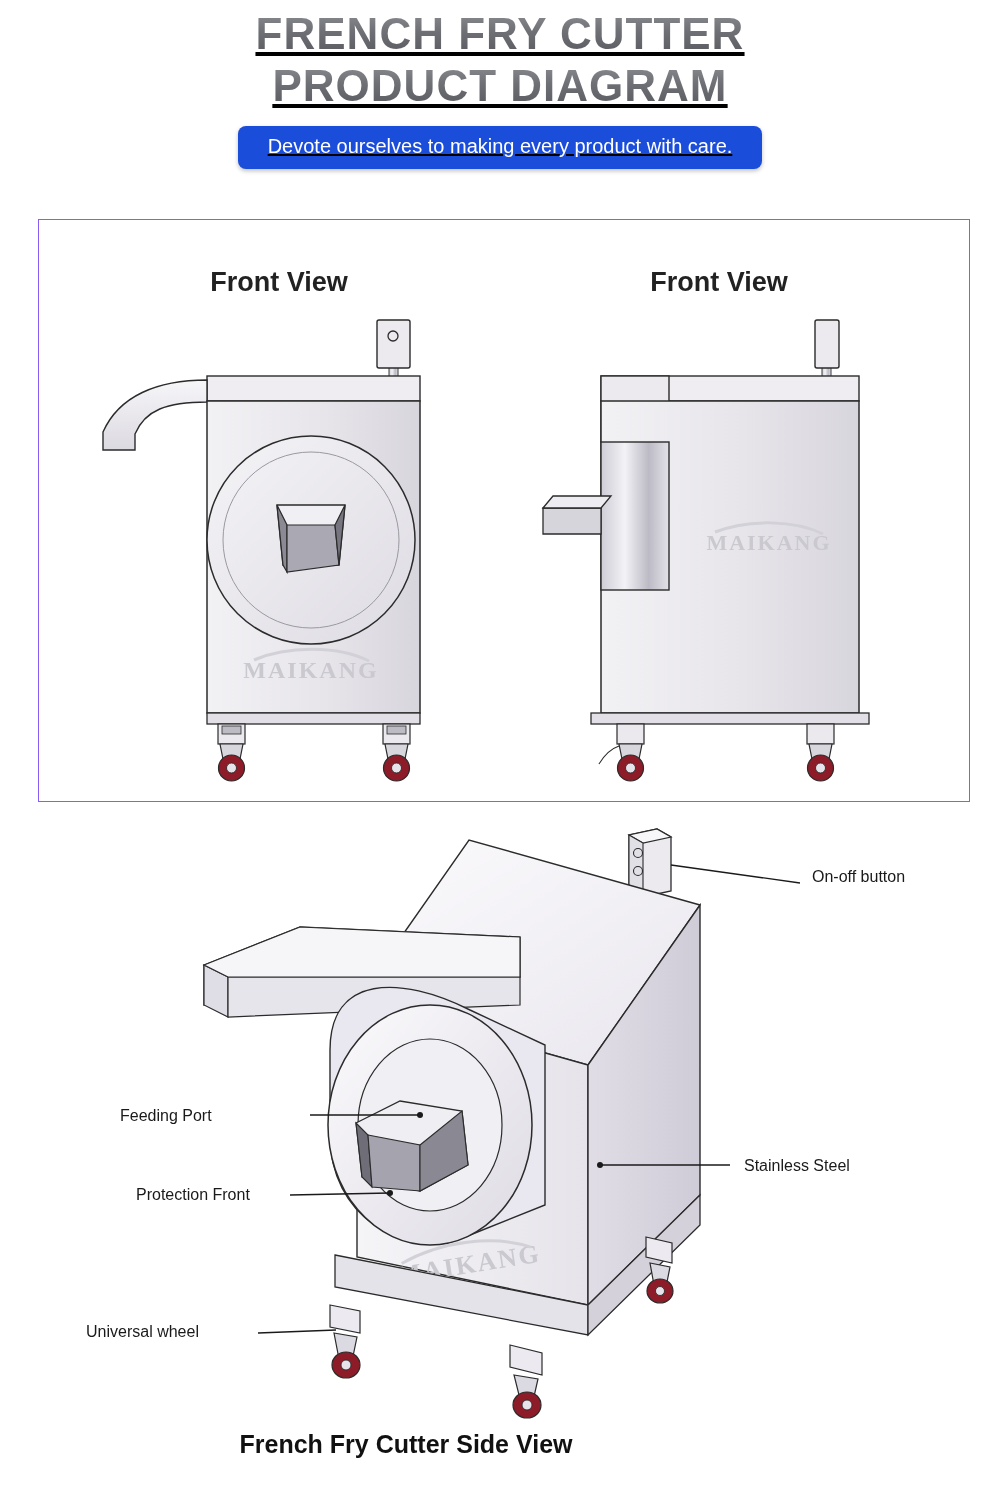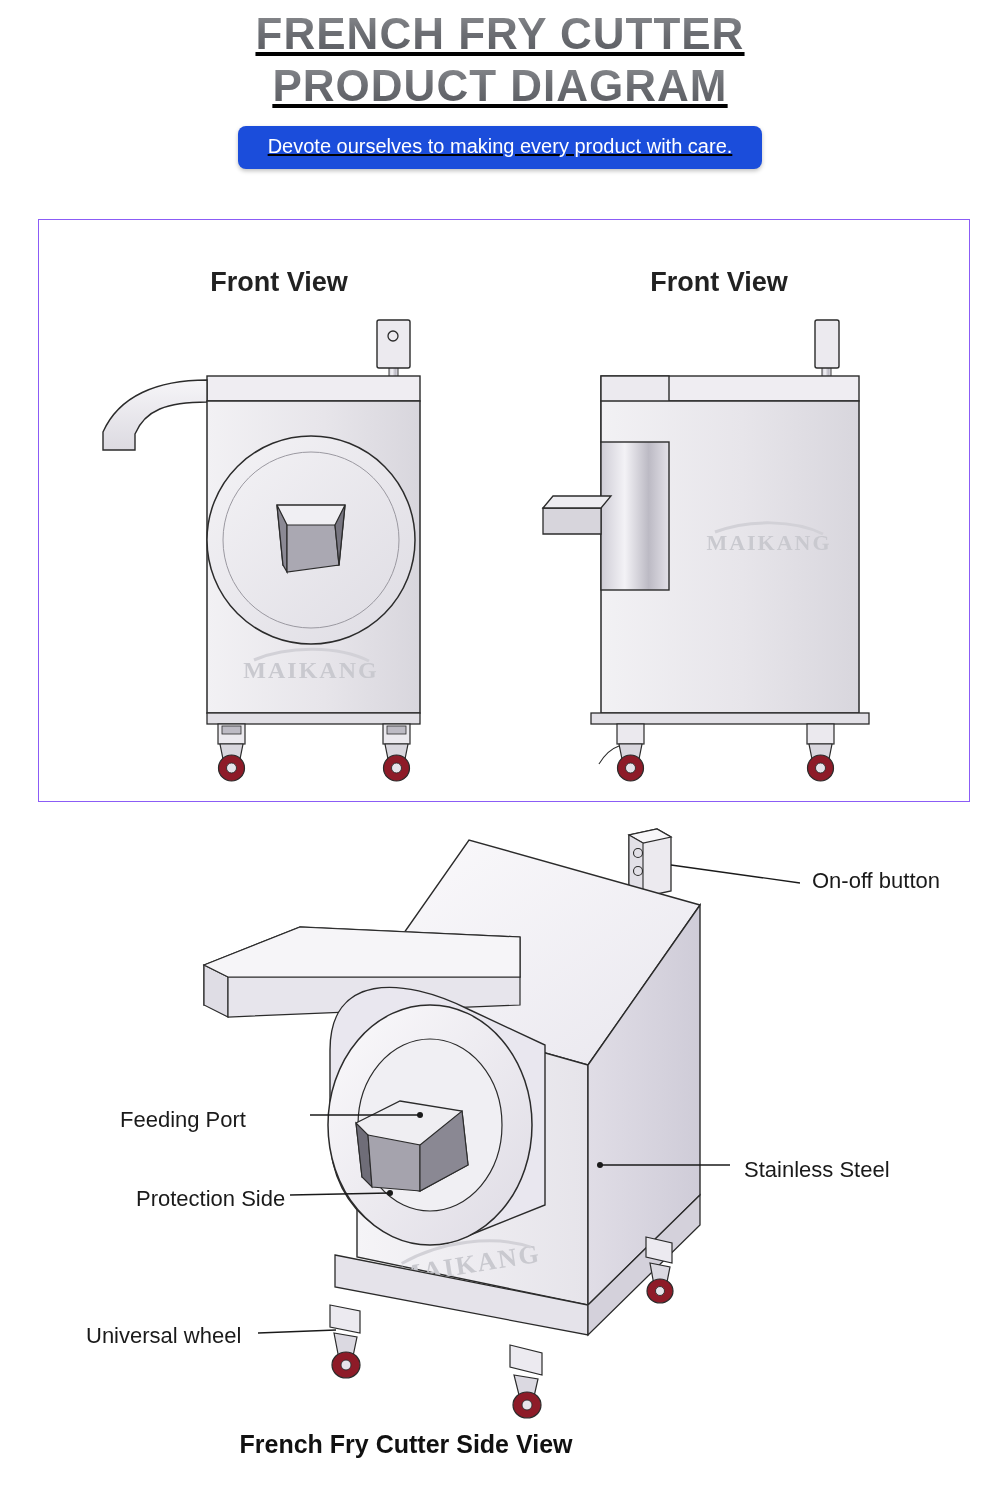--- a/index.html
+++ b/index.html
@@ -53,21 +53,21 @@
     font-weight:bold;
     color:#222;
   }
   #label-front{left:0;top:47px;width:480px;text-align:center;}
   #label-side{left:440px;top:47px;width:480px;text-align:center;}
 
   .svg-layer{position:absolute;left:0;top:0;}
 
   .callout-text{
     position:absolute;
-    font-size:22px;
+    font-size:16px;
     color:#1a1a1a;
     white-space:nowrap;
   }
   .bottom-caption{
     position:absolute;
     left:0;top:1430px;width:812px;
     text-align:center;
     font-size:25px;
     font-weight:bold;
     color:#111;
@@ -285,16 +285,16 @@
   <g fill="#1a1a1a">
     <circle cx="420" cy="310" r="3"></circle>
     <circle cx="390" cy="388" r="3"></circle>
     <circle cx="600" cy="360" r="3"></circle>
   </g>
 </svg>
 
 <div class="callout-text" style="left:812px;top:868px;">On-off button</div>
 <div class="callout-text" style="left:744px;top:1157px;">Stainless Steel</div>
 <div class="callout-text" style="left:120px;top:1107px;">Feeding Port</div>
-<div class="callout-text" style="left:136px;top:1186px;">Protection Side</div>
+<div class="callout-text" style="left:136px;top:1186px;">Protection Front</div>
 <div class="callout-text" style="left:86px;top:1323px;">Universal wheel</div>
 
 <div class="bottom-caption">French Fry Cutter Side View</div>
 
 </body></html>

